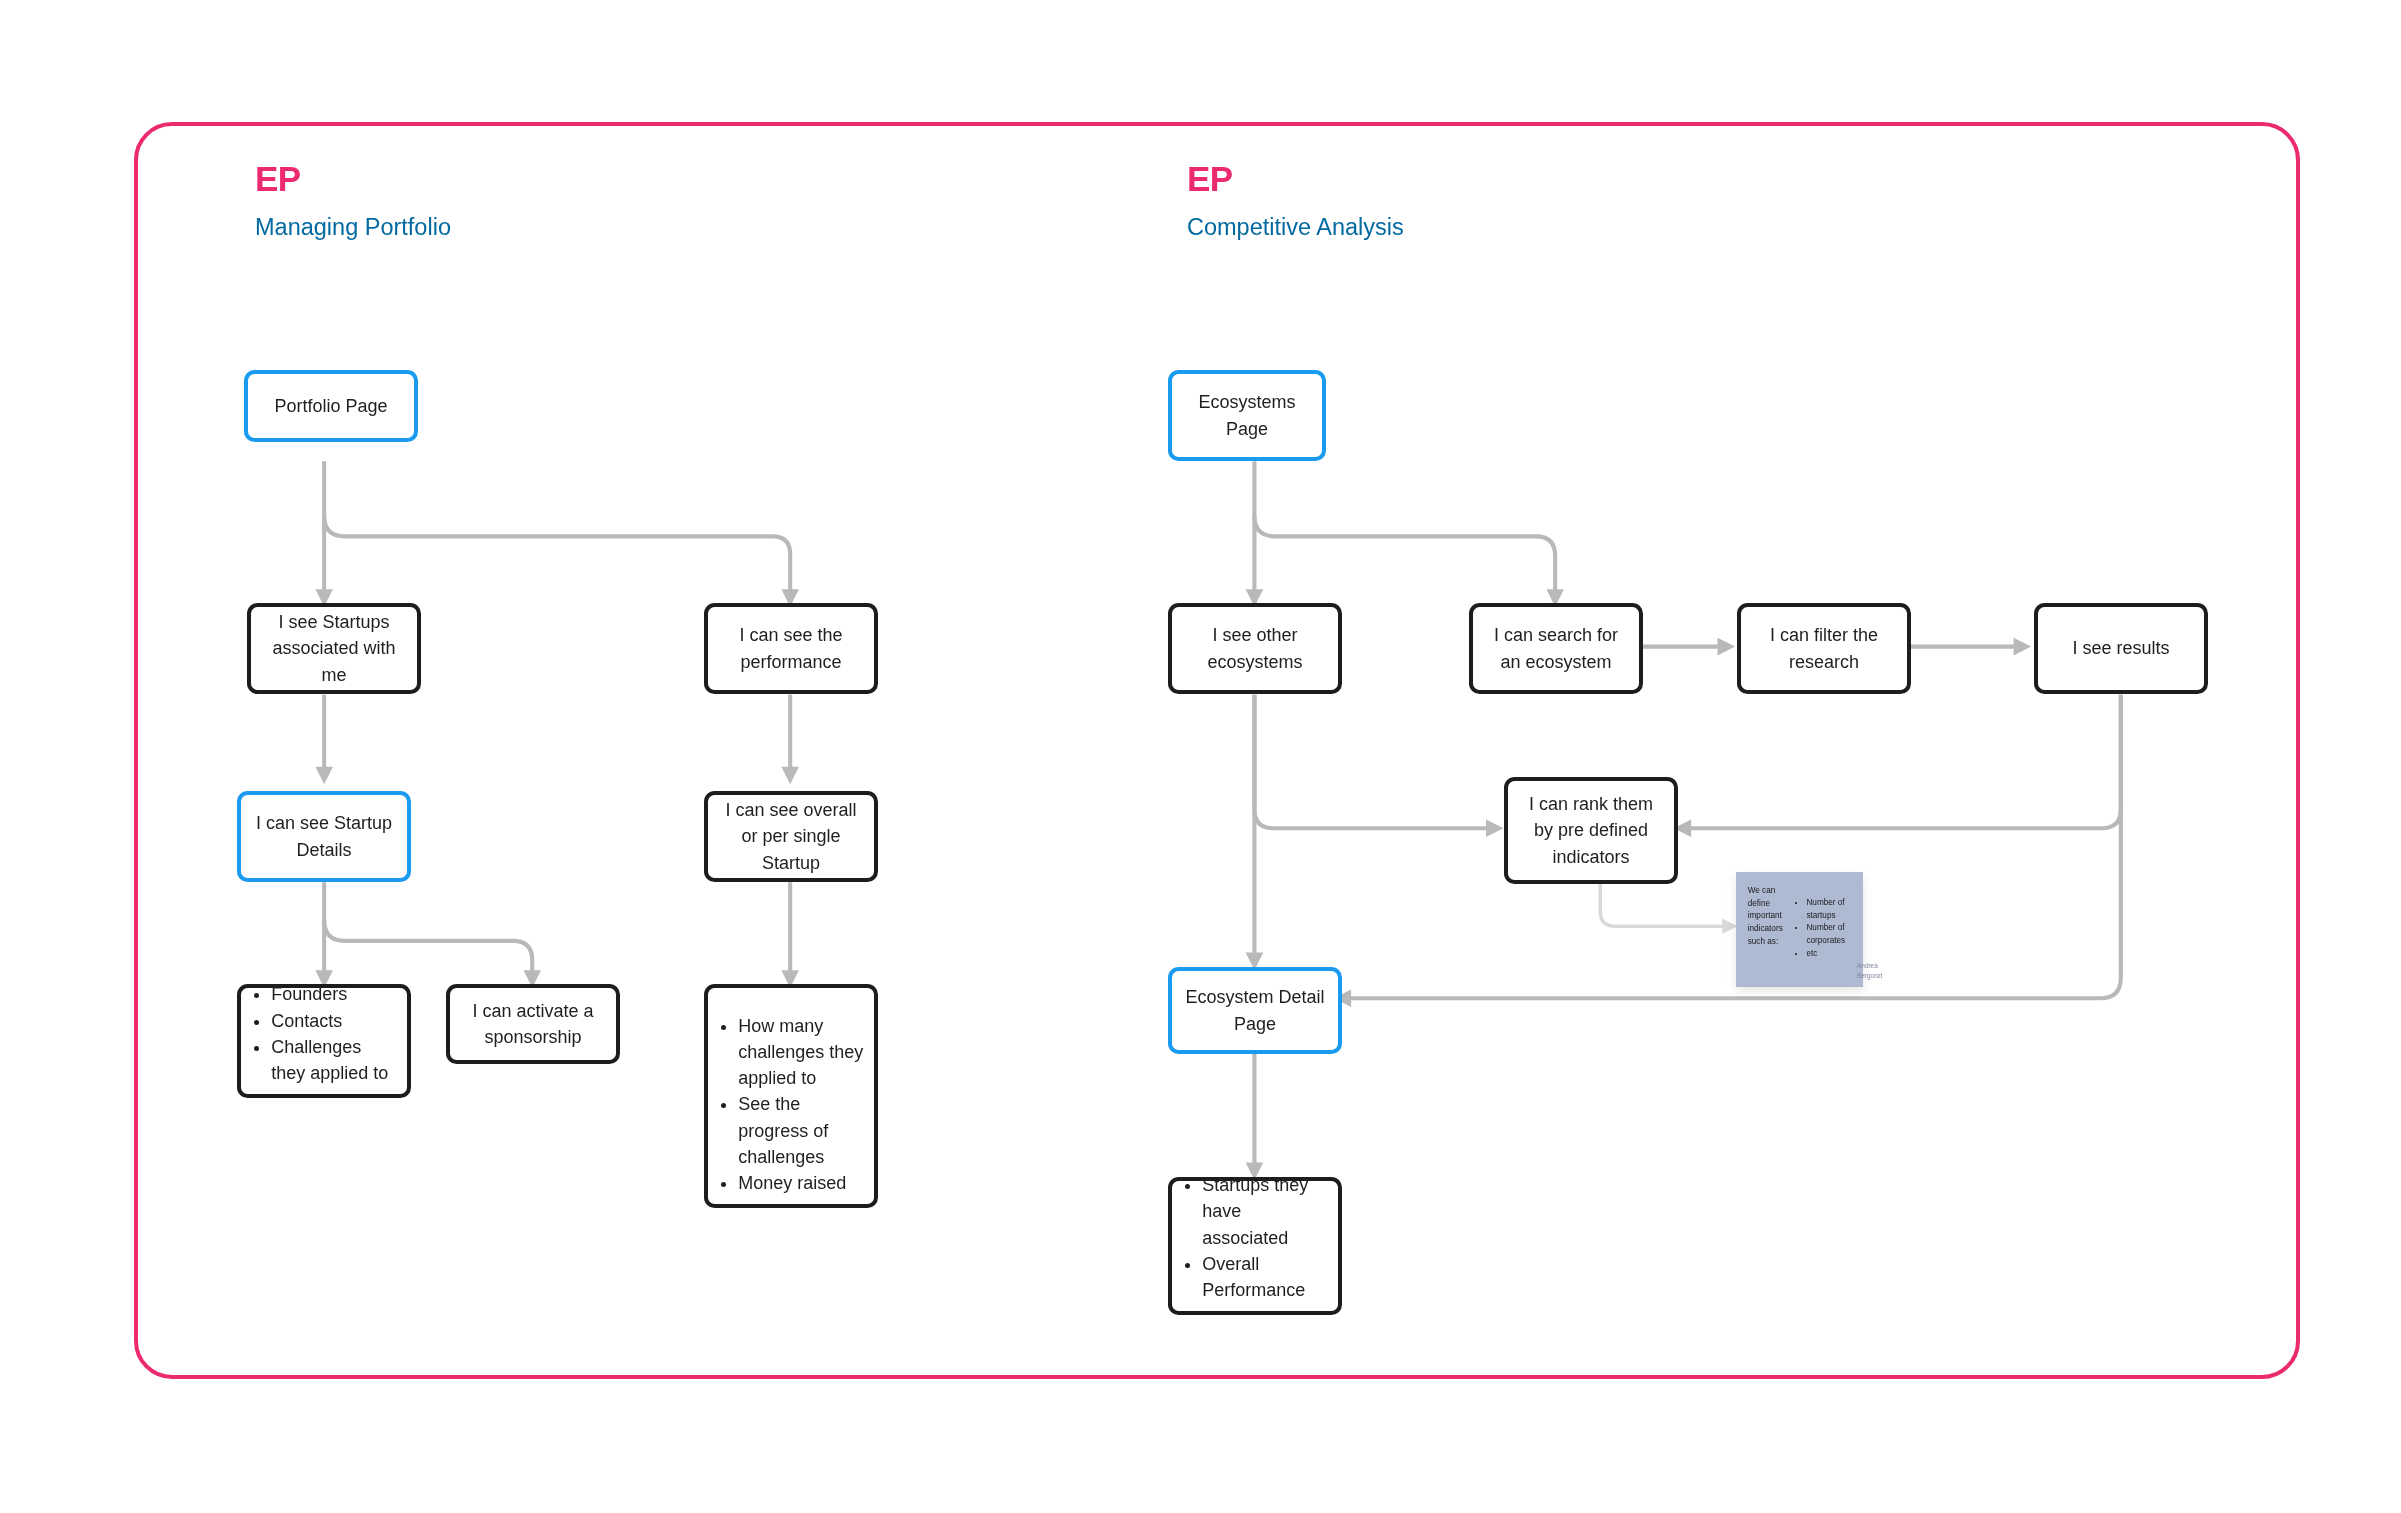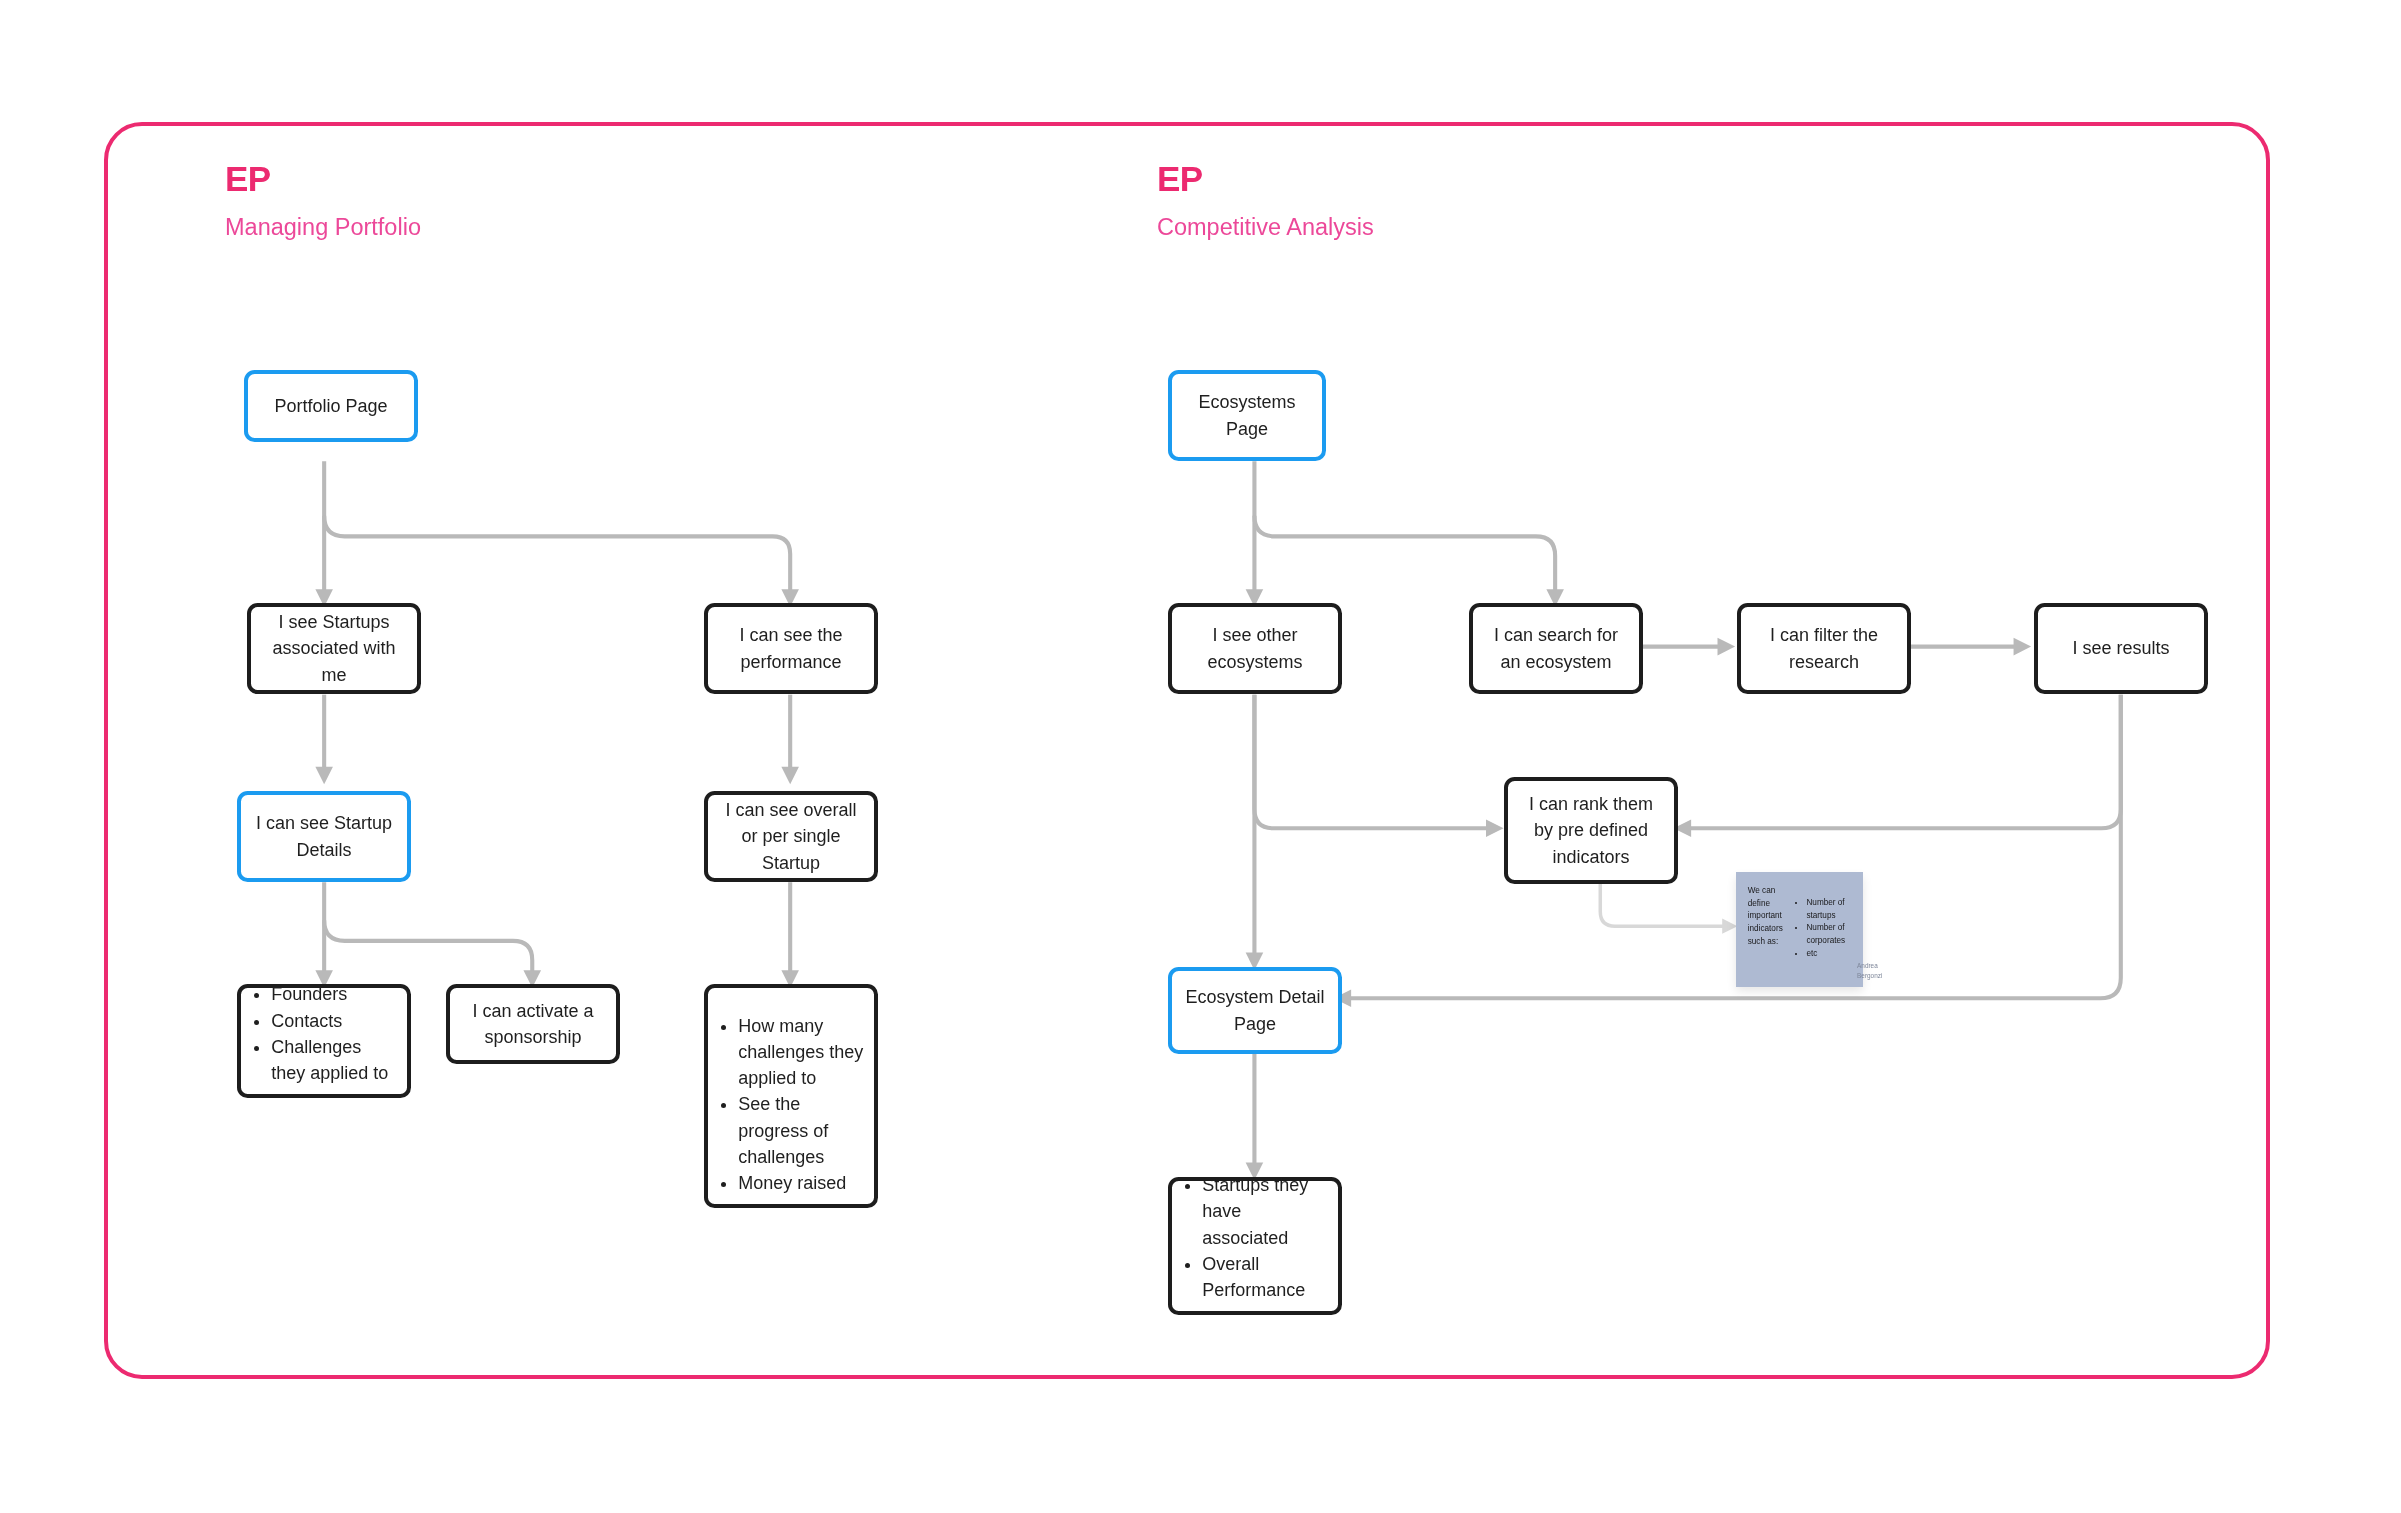--- a/index.html
+++ b/index.html
@@ -1,40 +1,40 @@
 <!DOCTYPE html>
 <html style="--brand: #ec2a70;font-size:9.4px"><head>
 <meta charset="utf-8">
 <style>
   html,body{margin:0;padding:0;background:#ffffff;}
   body{width:2401px;height:1513px;font-family:"Liberation Sans",sans-serif;position:relative;overflow:hidden;}
 
   #frame{
     position:absolute;
-    left:104px; top:122px;
+    left:134px; top:122px;
     width:2166px; height:1257px;
     border:4.1px solid var(--brand,#ec2a70);
     border-radius:38px;
     box-sizing:border-box;
     background:#fff;
   }
 
   .section-head{position:absolute;}
   .ep-logo{
     font-size:35px;
     font-weight:bold;
     color:#ec2a70;
     letter-spacing:-0.6px;
     line-height:1;
     font-family:"Liberation Sans",sans-serif;
   }
   .section-title{
     margin-top:19px;
     font-size:23.5px;
-    color:#ec4899;
+    color:#0369a1;
     line-height:1.1;
     font-family:"Liberation Sans",sans-serif;
   }
 
   
   .node{
     position:absolute;
     box-sizing:border-box;
     background:#ffffff;
     border:4.1px solid #1d1d1d;

